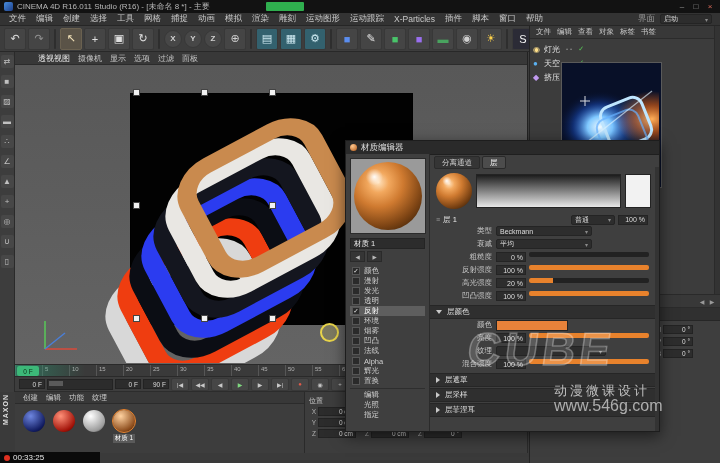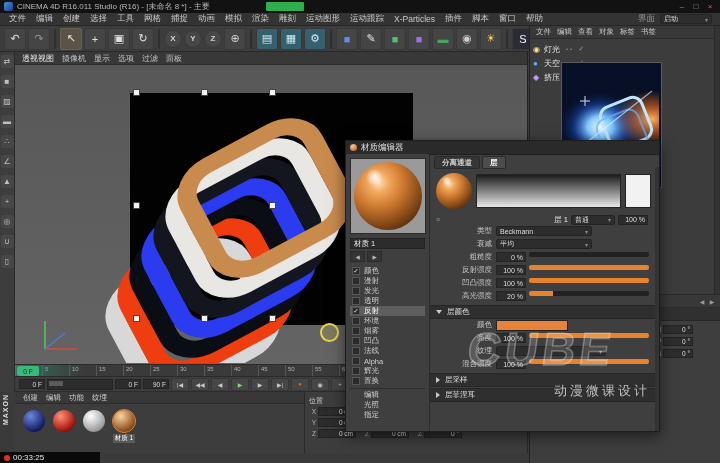--- a/index.html
+++ b/index.html
@@ -38,21 +38,21 @@
   
   .leftbar{position:absolute;left:0;top:52px;width:15px;height:340px;background:#3d3d3d;border-right:1px solid #2a2a2a;
            display:flex;flex-direction:column;align-items:center;padding-top:3px;box-sizing:border-box;gap:7px;}
   .lb-icon{width:13px;height:13px;background:#474747;border-radius:2px;display:inline-flex;align-items:center;
            justify-content:center;font-size:8px;color:#c0c0c0;flex:none;}
 
   
   .viewport{position:absolute;left:15px;top:52px;width:513px;height:312px;background:#5d5d5d;border-right:1px solid #222;box-sizing:border-box;}
   .vp-menus{height:12px;background:#383838;border-bottom:1px solid #2b2b2b;display:flex;align-items:center;padding:0 3px;}
   .vmenu{font-size:8px;color:#c4c4c4;padding:0 4px;white-space:nowrap;}
-  .vmenu:first-child{color:#e8e8e8;}
+  .vmenu:first-child{color:#e8e8e8;margin-left:16px;}
   .vp-body{position:relative;width:100%;height:300px;background:linear-gradient(#585858,#646464);overflow:hidden;}
   .renderframe{position:absolute;left:115px;top:28px;width:281px;height:230px;background:#020202;border:1px solid #000;}
   .handle{position:absolute;width:5px;height:5px;background:#f2f2f2;border:1px solid #444;z-index:6;}
   .cursor-ring{position:absolute;left:305px;top:258px;width:15px;height:15px;border-radius:50%;
                border:2px solid #e8d44a;background:rgba(240,220,90,.18);z-index:7;}
   .axisgizmo{position:absolute;left:20px;top:248px;z-index:5;}
 
   
   .ruler{position:absolute;left:15px;top:364px;width:513px;height:13px;background:#3a3a3a;border-top:1px solid #2a2a2a;
          border-bottom:1px solid #2a2a2a;display:flex;box-sizing:border-box;overflow:hidden;}
@@ -143,28 +143,28 @@
              justify-content:center;font-size:5.5px;color:#b8b8b8;}
   .me-channels{margin-top:4px;}
   .chan{display:flex;align-items:center;height:10px;padding:0 2px;font-size:7.5px;color:#cfcfcf;}
   .chk{width:8px;height:8px;background:#2a2a2a;border:1px solid #565656;margin-right:4px;display:inline-flex;
        align-items:center;justify-content:center;font-size:6.5px;color:#f0f0f0;flex:none;box-sizing:border-box;}
   .chan.on .chk::after{content:"✓";}
   .chan.sel{background:#5e5e5e;color:#ffffff;}
   .chan.nochk .chk{visibility:hidden;}
   .chan.top{border-top:1px solid #2e2e2e;margin-top:2px;padding-top:1px;}
   .me-right{position:absolute;left:84px;top:13px;right:0;bottom:0;padding:2px 2px 0 0;box-sizing:border-box;}
-  .me-tabs{height:13px;display:flex;gap:2px;padding-left:4px;align-items:center;font-weight:bold;}
+  .me-tabs{height:13px;display:flex;gap:2px;padding-left:4px;align-items:center;}
   .metab{height:11px;background:#353535;border:1px solid #2a2a2a;border-radius:2px;display:inline-flex;align-items:center;
          padding:0 7px;font-size:7.5px;color:#cfcfcf;}
   .metab.active{background:#4c4c4c;color:#fff;}
   .me-previewstrip{height:40px;display:flex;align-items:center;gap:4px;padding:2px 6px 2px 6px;}
   .gradbar{flex:1;height:32px;background:linear-gradient(180deg,#1c1c1c,#e8e8e8);border:1px solid #232323;}
   .whiteswatch{width:24px;height:32px;background:#f2f2f2;border:1px solid #232323;flex:none;}
-  .me-layerrow{height:13px;display:flex;align-items:center;gap:3px;padding:0 6px;text-align:right;}
+  .me-layerrow{height:13px;display:flex;align-items:center;gap:3px;padding:0 6px;}
   .lh{font-size:7px;color:#9a9a9a;}
   .ln{font-size:7.5px;color:#e8e8e8;flex:1;}
   .prow{display:flex;align-items:flex-start;height:13px;padding-right:8px;}
   .plabel{width:62px;text-align:right;margin-right:4px;font-size:7.5px;color:#c8c8c8;flex:none;white-space:nowrap;}
   .valbox{width:30px;height:10px;background:#2d2d2d;border:1px solid #242424;font-size:7px;color:#ddd;display:inline-flex;
           align-items:center;justify-content:flex-end;padding:0 2px;margin-right:3px;flex:none;box-sizing:border-box;}
   .slider{flex:1;height:5px;background:#222;border-radius:2px;overflow:hidden;}
   .fill{display:block;height:100%;background:#e8822c;}
   .combo.w96{width:96px;}
   .combo.w46{width:44px;}
@@ -647,33 +647,33 @@
           </span>
       </div>
       <div class="prow">
         <span class="plabel">反射强度</span>
         <span class="valbox">100 %</span>
         <span class="slider">
             <span class="fill" style="width: 100%;"></span>
           </span>
       </div>
       <div class="prow">
+        <span class="plabel">高光强度</span>
+        <span class="valbox">20 %</span>
+        <span class="slider">
+            <span class="fill" style="width: 20%;"></span>
+          </span>
+      </div>
+      <div class="prow">
         <span class="plabel">凹凸强度</span>
         <span class="valbox">100 %</span>
         <span class="slider">
             <span class="fill" style="width: 100%;"></span>
           </span>
       </div>
-      <div class="prow">
-        <span class="plabel">高光强度</span>
-        <span class="valbox">20 %</span>
-        <span class="slider">
-            <span class="fill" style="width: 20%;"></span>
-          </span>
-      </div>
 
       <div class="psec open">
         <span class="tri"></span>
         <span>层颜色</span>
       </div>
       <div class="prow">
         <span class="plabel">颜色</span>
         <span class="cswatch" style="background: rgb(232, 130, 58);"></span>
       </div>
       <div class="prow">
@@ -690,32 +690,37 @@
       <div class="prow">
         <span class="plabel">混合强度</span>
         <span class="valbox">100 %</span>
         <span class="slider">
             <span class="fill" style="width: 100%;"></span>
           </span>
       </div>
 
       <div class="psec">
         <span class="tri"></span>
+        <span>层遮罩</span>
+      </div>
+      <div class="psec">
+        <span class="tri"></span>
         <span>层采样</span>
       </div>
       <div class="psec">
         <span class="tri"></span>
         <span>层菲涅耳</span>
       </div>
       <div class="me-scroll"></div>
     </div>
   </div>
 
   <span class="maxon">MAXON</span>
   <div class="timerbar">
     <span class="recdot"></span>
     <span class="timer">00:33:25</span>
   </div>
 
   <span class="wm wm-logo">CUBE</span>
   <span class="wm wm-line1">动漫微课设计</span>
+  <span class="wm wm-line2">www.546g.com</span>
 
 </div>
 
 </body></html>

